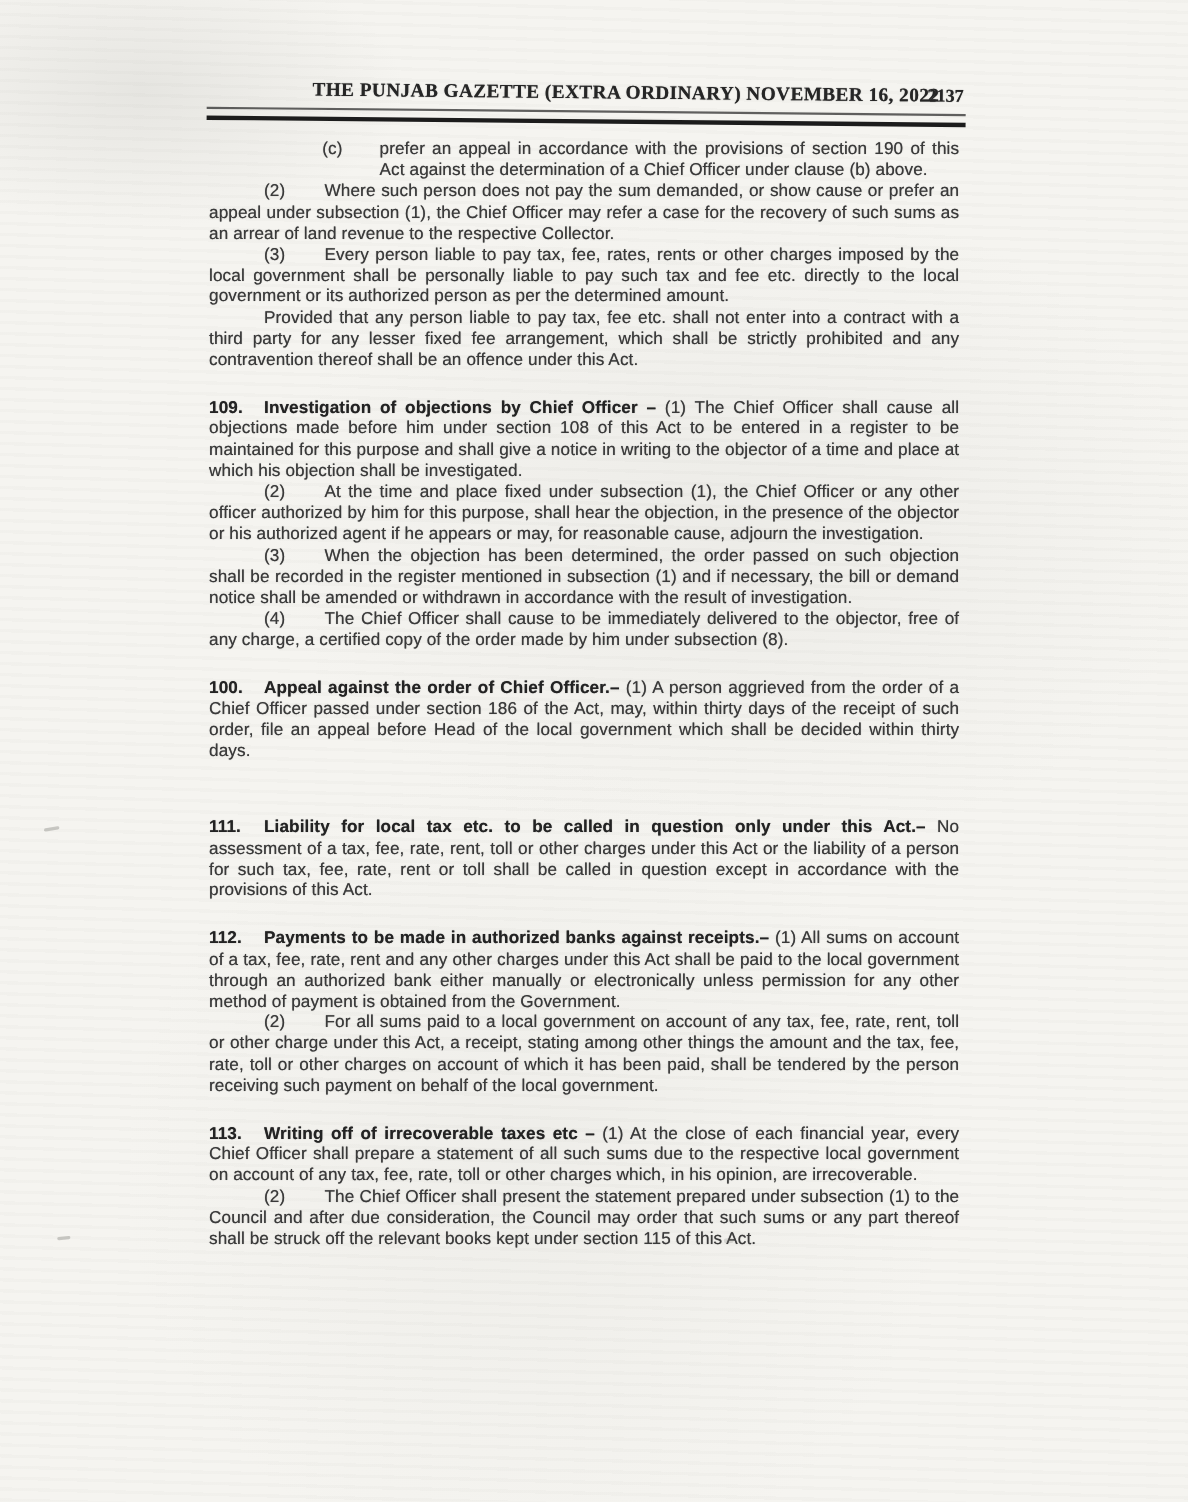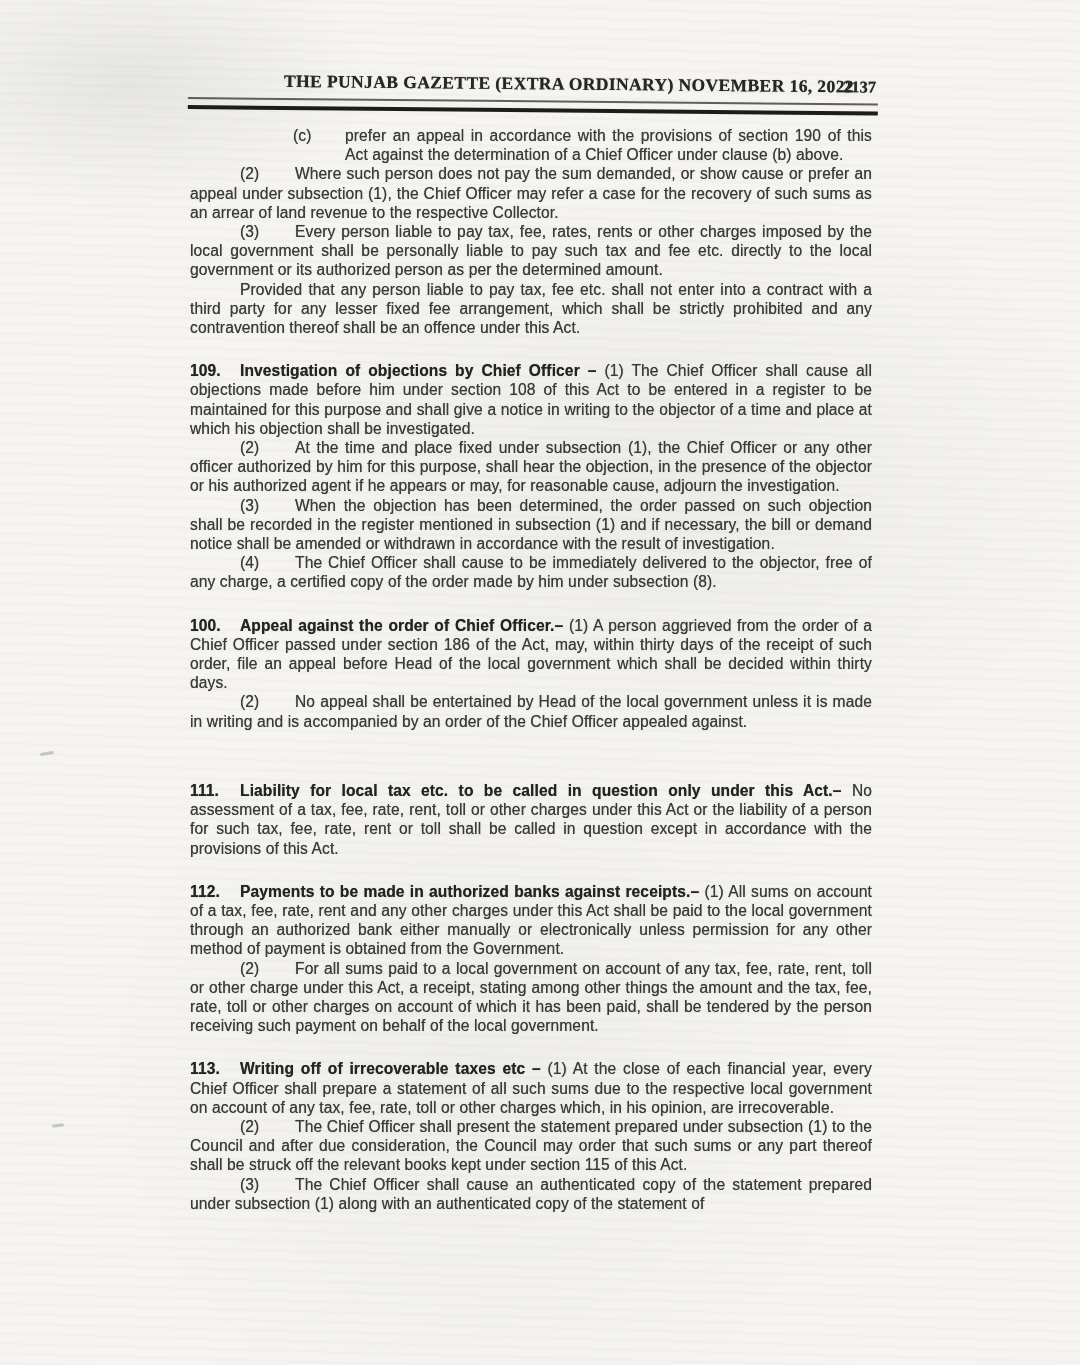--- a/index.html
+++ b/index.html
@@ -148,31 +148,29 @@
   <p class="para section"><span class="snum">109.</span><span class="stitle">Investigation of objections by Chief Officer –</span> <span>(1) The Chief Officer shall cause all objections made before him under section 108 of this Act to be entered in a register to be maintained for this purpose and shall give a notice in writing to the objector of a time and place at which his objection shall be investigated.</span></p>
 
   <p class="para"><span class="pnum">(2)</span><span>At the time and place fixed under subsection (1), the Chief Officer or any other officer authorized by him for this purpose, shall hear the objection, in the presence of the objector or his authorized agent if he appears or may, for reasonable cause, adjourn the investigation.</span></p>
 
   <p class="para"><span class="pnum">(3)</span><span>When the objection has been determined, the order passed on such objection shall be recorded in the register mentioned in subsection (1) and if necessary, the bill or demand notice shall be amended or withdrawn in accordance with the result of investigation.</span></p>
 
   <p class="para"><span class="pnum">(4)</span><span>The Chief Officer shall cause to be immediately delivered to the objector, free of any charge, a certified copy of the order made by him under subsection (8).</span></p>
 
   <p class="para section"><span class="snum">100.</span><span class="stitle">Appeal against the order of Chief Officer.–</span> <span>(1) A person aggrieved from the order of a Chief Officer passed under section 186 of the Act, may, within thirty days of the receipt of such order, file an appeal before Head of the local government which shall be decided within thirty days.</span></p>
 
-  <p class="para"><span class="pnum">(2)</span><span>No appeal shall be entertained by Head of the local government unless it is made in writing and is accompanied by an order of the Chief Officer appealed against.</span></p>
 
   <p class="para section extra-gap"><span class="snum">111.</span><span class="stitle">Liability for local tax etc. to be called in question only under this Act.–</span> <span>No assessment of a tax, fee, rate, rent, toll or other charges under this Act or the liability of a person for such tax, fee, rate, rent or toll shall be called in question except in accordance with the provisions of this Act.</span></p>
 
   <p class="para section"><span class="snum">112.</span><span class="stitle">Payments to be made in authorized banks against receipts.–</span> <span>(1) All sums on account of a tax, fee, rate, rent and any other charges under this Act shall be paid to the local government through an authorized bank either manually or electronically unless permission for any other method of payment is obtained from the Government.</span></p>
 
   <p class="para"><span class="pnum">(2)</span><span>For all sums paid to a local government on account of any tax, fee, rate, rent, toll or other charge under this Act, a receipt, stating among other things the amount and the tax, fee, rate, toll or other charges on account of which it has been paid, shall be tendered by the person receiving such payment on behalf of the local government.</span></p>
 
   <p class="para section"><span class="snum">113.</span><span class="stitle">Writing off of irrecoverable taxes etc –</span> <span>(1) At the close of each financial year, every Chief Officer shall prepare a statement of all such sums due to the respective local government on account of any tax, fee, rate, toll or other charges which, in his opinion, are irrecoverable.</span></p>
 
   <p class="para"><span class="pnum">(2)</span><span>The Chief Officer shall present the statement prepared under subsection (1) to the Council and after due consideration, the Council may order that such sums or any part thereof shall be struck off the relevant books kept under section 115 of this Act.</span></p>
 
-  <p class="para"><span class="pnum">(3)</span><span>The Chief Officer shall cause an authenticated copy of the statement prepared under subsection (1) along with an authenticated copy of the statement of</span></p>
 
 </main>
 
 <div class="scan-mark m1"></div>
 <div class="scan-mark m2"></div>
 <div class="scan-mark m3"></div>
 
 </body></html>

